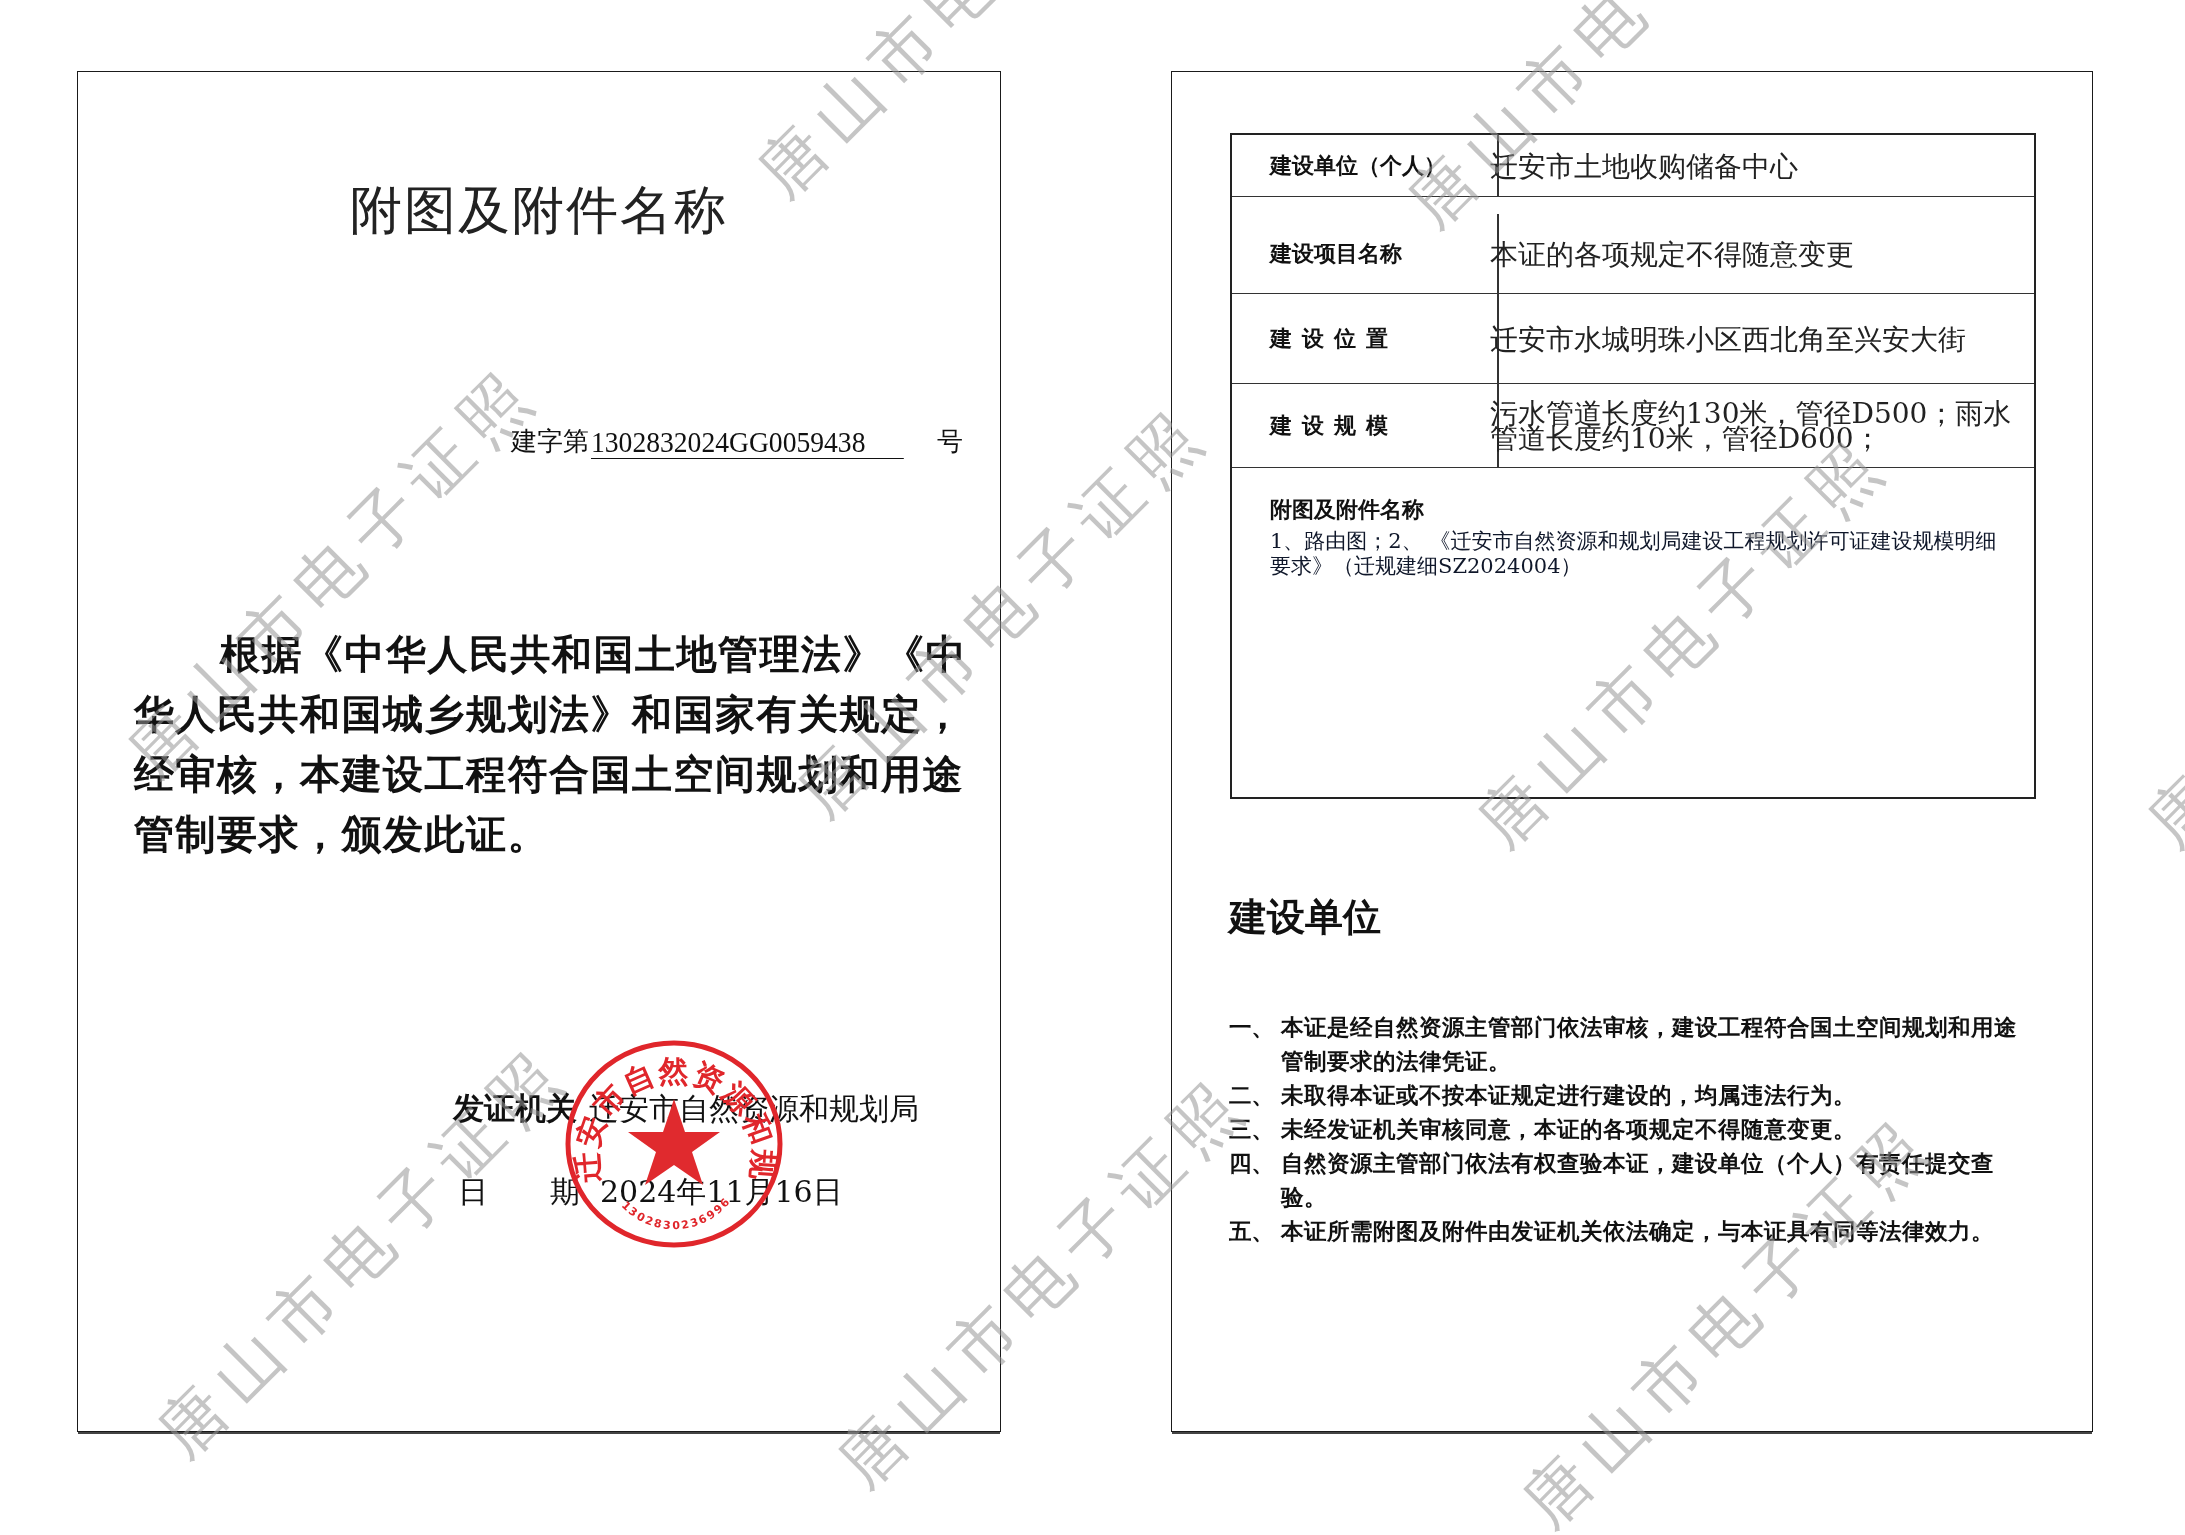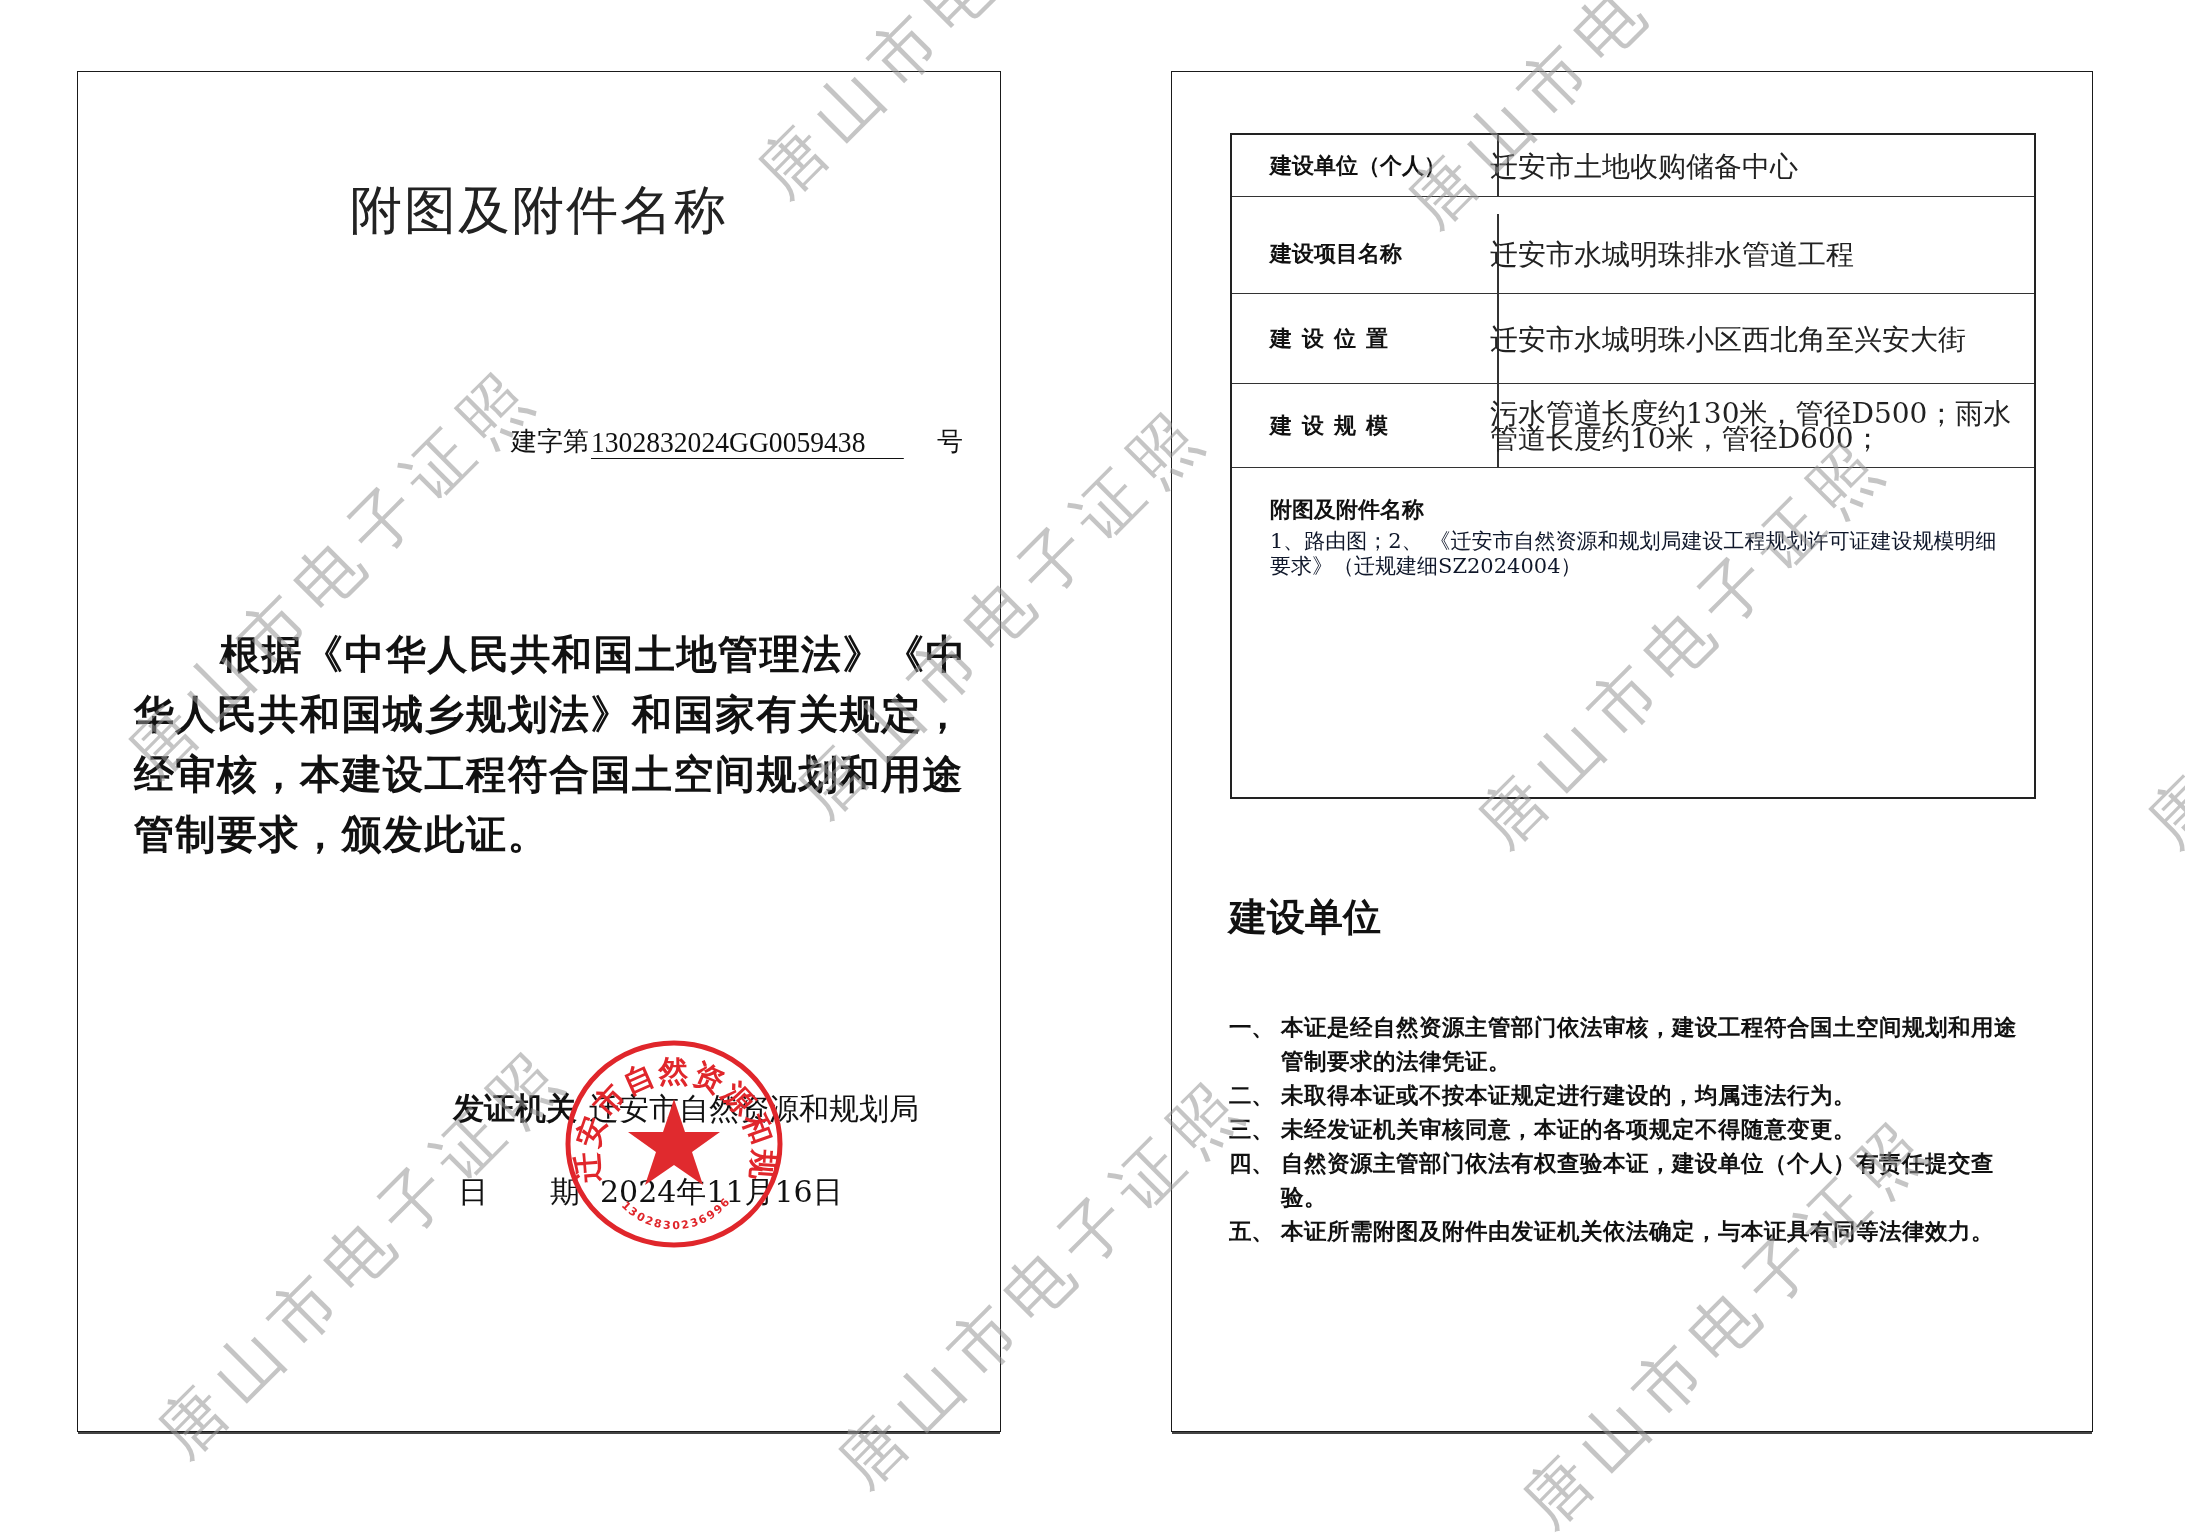--- a/index.html
+++ b/index.html
@@ -112,21 +112,21 @@
 <div class="page" id="right-page">
   <div class="info-table">
     <div class="row r1">
       <div class="label">建设单位（个人）</div>
       <div class="divider"></div>
       <div class="value">迁安市土地收购储备中心</div>
     </div>
     <div class="row r2">
       <div class="label">建设项目名称</div>
       <div class="divider"></div>
-      <div class="value">迁安市水城明珠排水管道工程</div>
+      <div class="value">本证的各项规定不得随意变更</div>
     </div>
     <div class="row r3">
       <div class="label spaced">建设位置</div>
       <div class="divider"></div>
       <div class="value">迁安市水城明珠小区西北角至兴安大街</div>
     </div>
     <div class="row r4">
       <div class="label spaced">建设规模</div>
       <div class="divider"></div>
       <div class="value">污水管道长度约130米，管径D500；雨水管道长度约10米，管径D600；</div>

